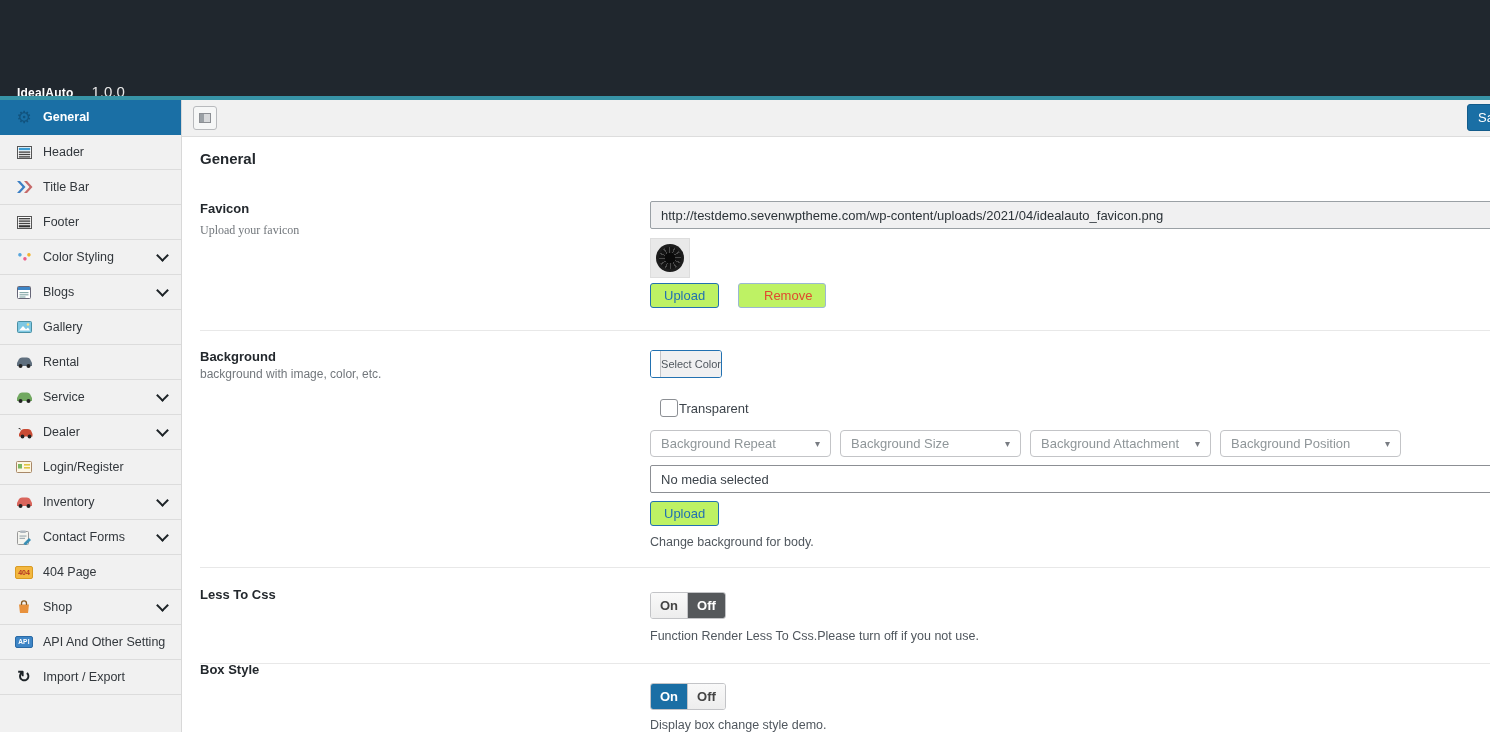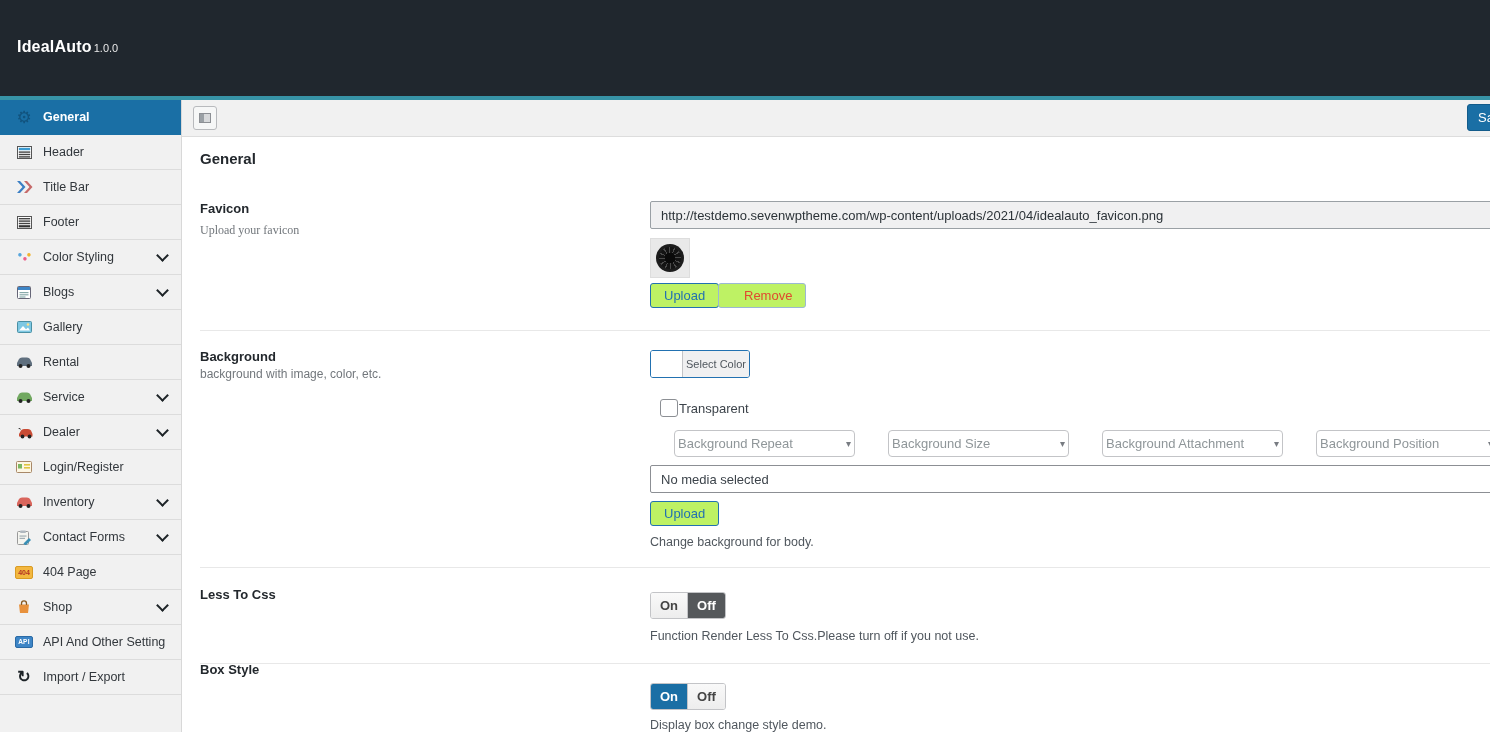--- a/index.html
+++ b/index.html
@@ -7,22 +7,22 @@
     width:1490px;height:732px;overflow:hidden;position:relative;
     font-family:"Liberation Sans",sans-serif;background:#fff;
     -webkit-font-smoothing:antialiased;
   }
   
   .topbar{
     position:absolute;left:0;top:0;width:1490px;height:96px;
     background:#20272e;color:#fff;
   }
   .brand-row{position:absolute;left:17px;top:38px;display:flex;align-items:baseline;}
-  .brand{font-size:16px;font-weight:bold;color:#fff;letter-spacing:.2px;}
-  .version{font-size:11px;color:#e8e8e8;margin-left:2px;}
+  .brand{font-size:12px;font-weight:bold;color:#fff;letter-spacing:.2px;margin-top:48px;}
+  .version{font-size:15px;color:#e8e8e8;margin-left:18px;}
   .accent-line{position:absolute;left:0;top:96px;width:1490px;height:4px;background:#3793a6;}
 
   
   .sidebar{
     position:absolute;left:0;top:100px;width:182px;height:632px;
     background:#f1f1f1;border-right:1px solid #d8d8d8;box-sizing:border-box;
   }
   .sb-item{
     height:35px;display:flex;align-items:center;
     padding-left:13px;padding-right:10px;
@@ -105,44 +105,44 @@
       repeating-conic-gradient(#141414 0 22deg,#4a4a4a 22deg 30deg);
     box-shadow:inset 0 0 0 3px #1d1d1d;
   }
   .btn-outline{
     height:25px;padding:0 13px;background:#bef264;border:1px solid #2271b1;
     border-radius:3px;font-size:13px;color:#2271b1;cursor:pointer;
     font-family:"Liberation Sans",sans-serif;
   }
   .btn-remove{border-color:#9bb8d3;color:#e0492f;}
   .upload-1{position:absolute;left:468px;top:146px;}
-  .remove-1{position:absolute;left:536px;top:146px;padding-left:25px;}
+  .remove-1{position:absolute;left:556px;top:146px;padding-left:25px;}
 
   .select-color{
-    position:absolute;left:468px;top:213px;width:100px;height:28px;
+    position:absolute;left:468px;top:213px;width:72px;height:28px;
     border:1px solid #2271b1;border-radius:3px;display:flex;overflow:hidden;
     cursor:pointer;background:#fff;box-sizing:border-box;
   }
   .swatch{width:31px;background:#fff;border-right:1px solid #c3c4c7;}
   .select-color-label{
     flex:1;background:#f0f0f1;font-size:11px;color:#50575e;
     display:flex;align-items:center;justify-content:center;white-space:nowrap;
   }
   .transparent-row{position:absolute;left:478px;top:262px;display:flex;align-items:center;cursor:pointer;}
   .checkbox{
     width:16px;height:16px;border:1px solid #8c8f94;border-radius:3px;background:#fff;
     display:inline-block;
   }
   .transparent-label{font-size:13px;color:#3c434a;margin-left:1px;}
 
   .selects-row{position:absolute;left:468px;top:293px;display:flex;gap:9px;}
   .select{
     width:181px;height:27px;border:1px solid #c3c4c7;border-radius:4px;
     background:#fff;display:flex;align-items:center;box-sizing:border-box;
-    padding:0 3px;cursor:pointer;position:relative;margin-left:24px;
+    padding:0 10px;cursor:pointer;position:relative;
   }
   .select .sel-text{font-size:13px;color:#8f9699;flex:1;white-space:nowrap;overflow:hidden;}
   .select .caret{font-size:10px;color:#787c82;margin-left:4px;}
 
   .media-input{
     position:absolute;left:468px;top:328px;width:1060px;height:26px;
     background:#fff;border:1px solid #8c8f94;border-radius:2px;
     font-size:13px;color:#3c434a;padding:0 10px;
     font-family:"Liberation Sans",sans-serif;
   }

